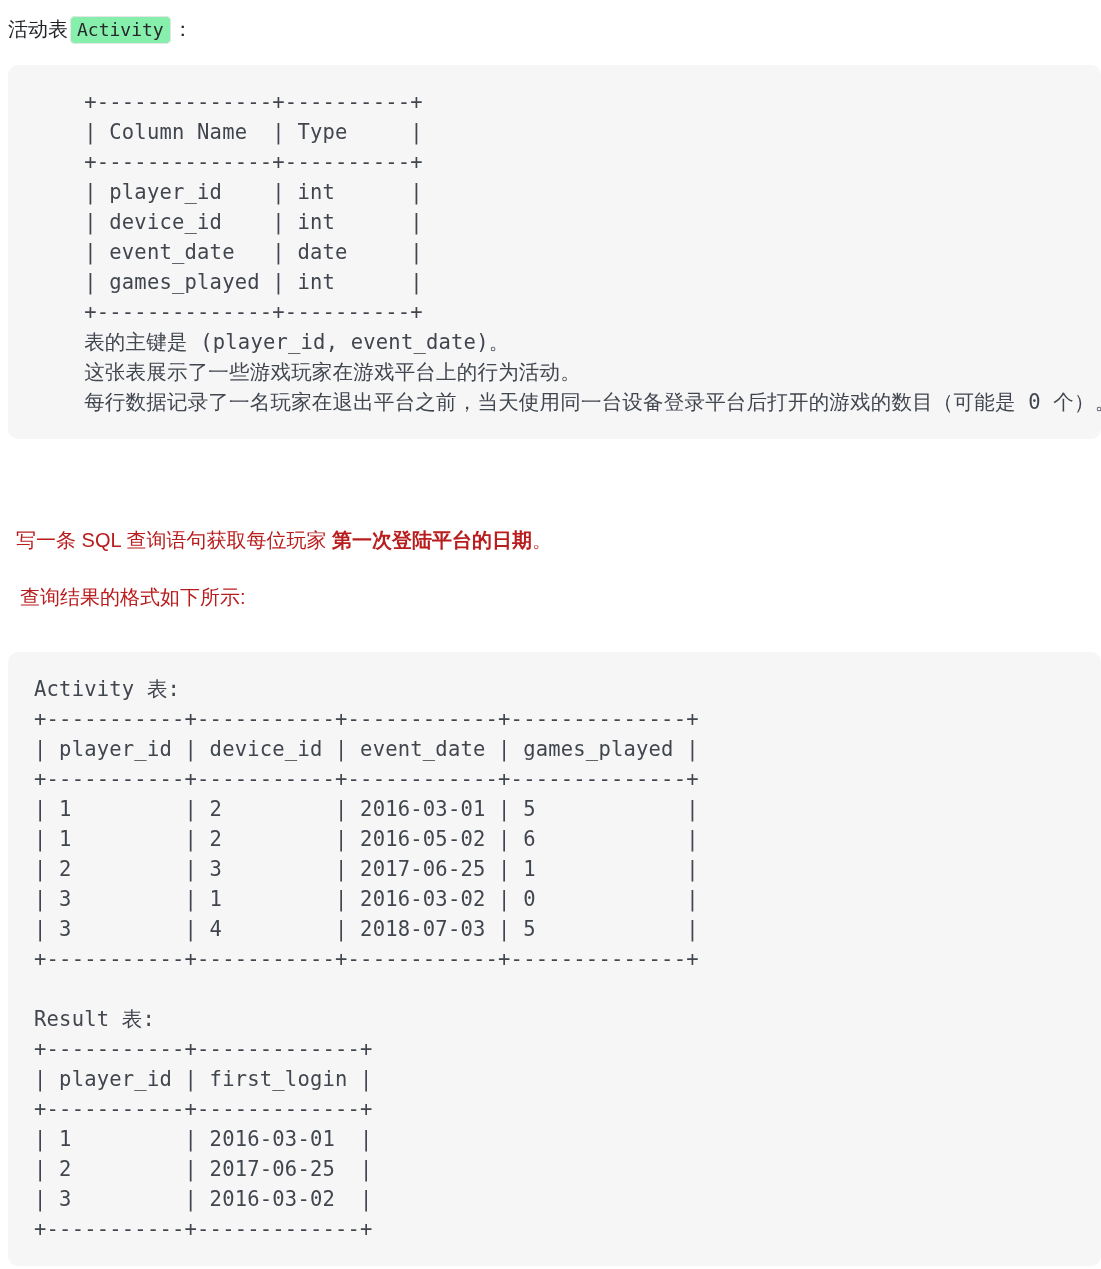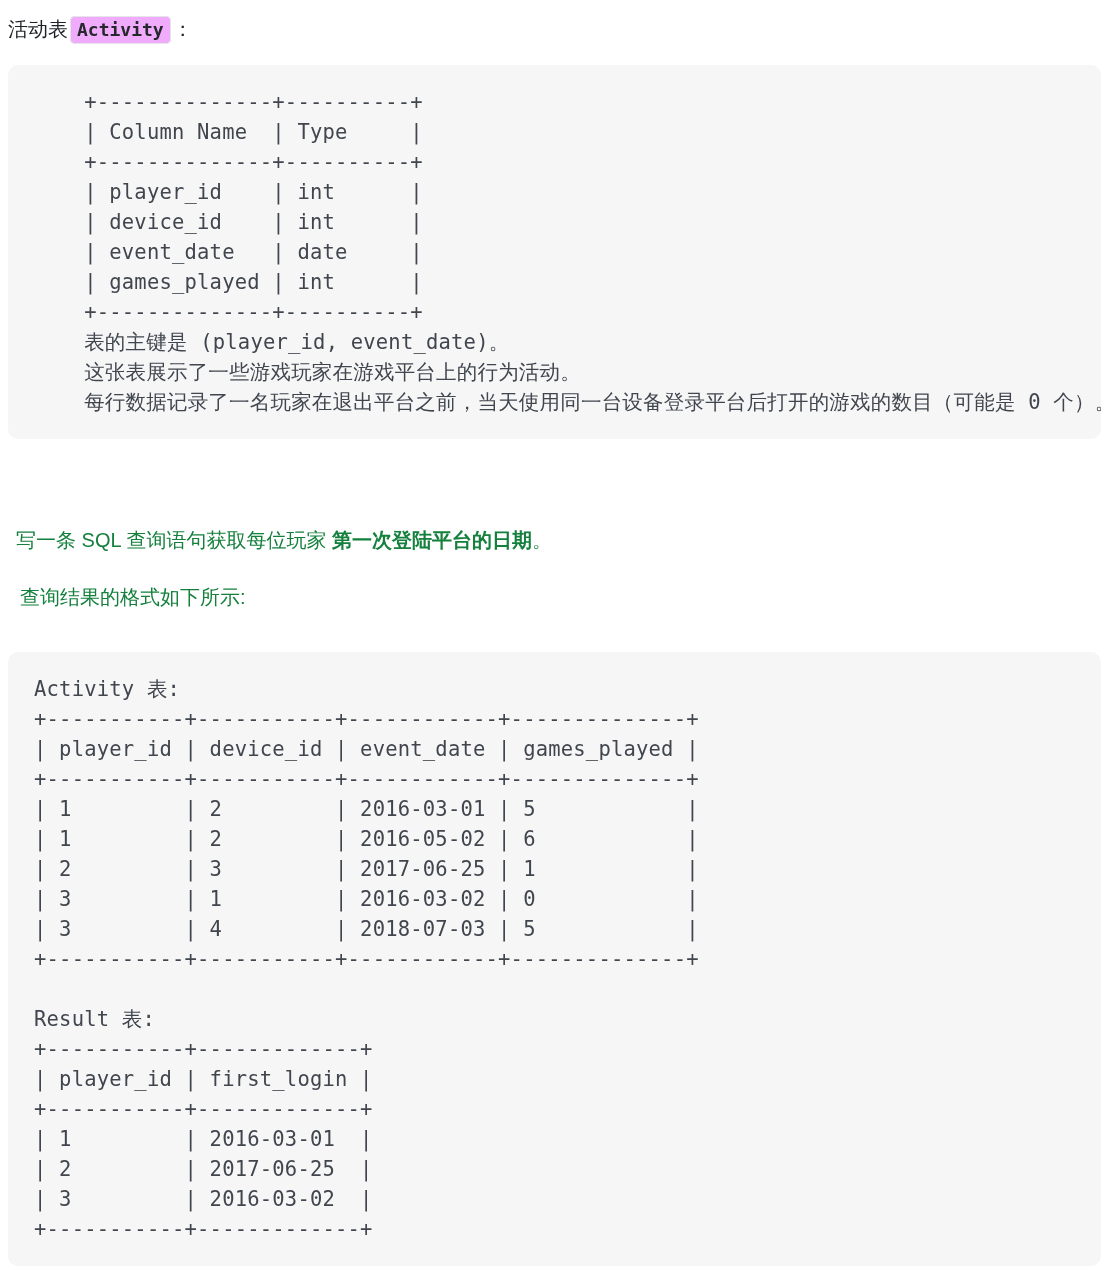--- a/index.html
+++ b/index.html
@@ -17,45 +17,44 @@
   }
   .page {
     position: relative;
     width: 1101px;
   }
 
   
   .para {
     font-size: 20px;
     line-height: 30px;
-    color: #15803d;
+    color: #b91c1c;
     padding-left: 8px;
     white-space: nowrap;
   }
   .para.bold-run b { font-weight: 700; }
 
   .title-line {
     position: absolute;
     top: 14px;
     left: 8px;
     font-size: 20px;
     line-height: 30px;
   }
 
   
   .inline-code {
     font-family: "DejaVu Sans Mono", "Liberation Mono", monospace;
     font-size: 18px;
-    background: #f0abfc;
+    background: #86efac;
     border: 1px solid #e6e6e8;
     border-radius: 5px;
     padding: 2px 6px 3px 6px;
     color: #26282c;
     margin: 0 2px;
-    font-weight: bold;
   }
 
   
   .codeblock {
     position: absolute;
     left: 8px;
     right: 0;
     background: #f6f6f7;
     border-radius: 10px;
     overflow: hidden;

